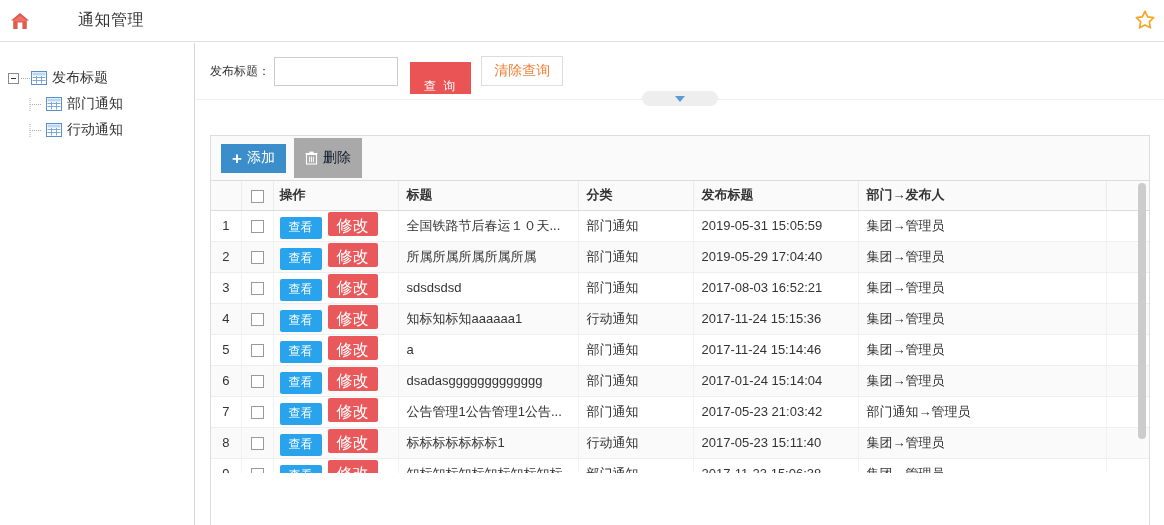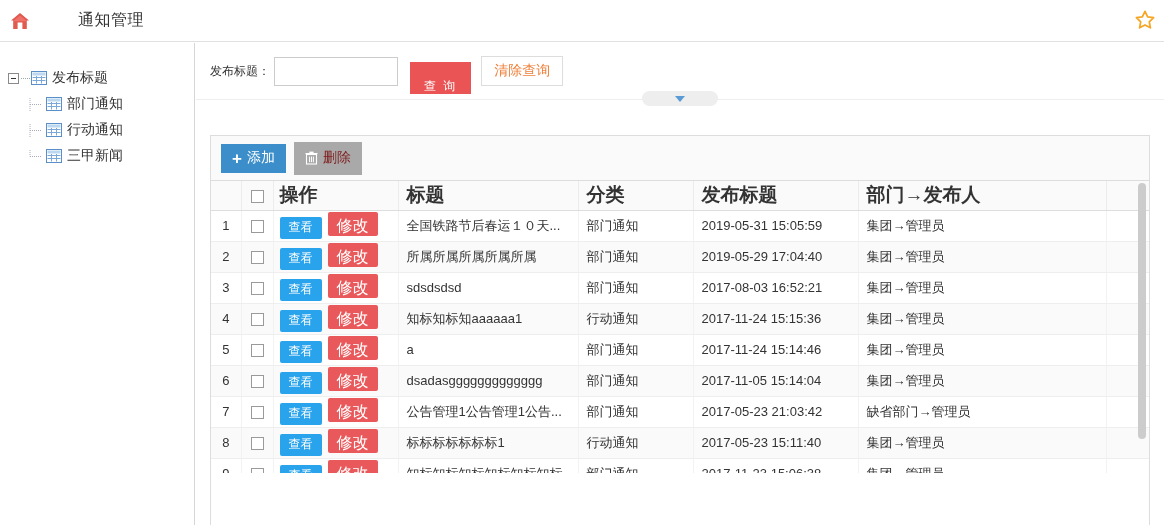--- a/index.html
+++ b/index.html
@@ -90,34 +90,34 @@
   #grid-toolbar {
     height: 45px; background: #fafafa; border-bottom: 1px solid #ddd;
     display: flex; align-items: center; padding-left: 10px;
   }
   .btn-add {
     height: 29px; padding: 0 11px; background: #3b8ec9; color: #fff; border: none;
     font-size: 14px; font-family: inherit; cursor: pointer;
     display: flex; align-items: center; gap: 5px;
   }
   .btn-del {
-    margin-left: 8px; height: 33px; padding: 16px 11px; background: #a9a9a9; color: #7f1d1d;
+    margin-left: 8px; height: 40px; padding: 16px 11px; background: #a9a9a9; color: #0f172a;
     border: none; font-size: 14px; font-family: inherit; cursor: pointer;
     display: flex; align-items: center; gap: 5px;
   }
   .plus { font-size: 17px; line-height: 1; font-weight: bold; }
 
   
   #table-wrap {
     position: relative; height: 292px; overflow: hidden;
   }
   table { border-collapse: collapse; width: 938px; table-layout: fixed; }
   thead th {
     background: #fafafa; border-bottom: 1px solid #ddd; height: 29px;
-    font-size: 19px; font-weight: bold; color: #333; text-align: left;
+    font-size: 13px; font-weight: bold; color: #333; text-align: left;
     padding: 0 8px; border-right: 1px solid #ececec;
   }
   thead th:last-child { border-right: none; }
   tbody td {
     height: 31px; border-bottom: 1px solid #eeeeee; font-size: 13px;
     padding: 0 8px; color: #333; white-space: nowrap; overflow: hidden;
     border-right: 1px solid #f2f2f2;
   }
   tbody tr:nth-child(even) td { background: #fafafa; }
   tbody td:last-child { border-right: none; }
@@ -203,35 +203,20 @@
       <rect x="0.5" y="0.5" width="15" height="13" fill="#ffffff" stroke="#5b8fc9"></rect>
       <rect x="1.5" y="1.5" width="13" height="3" fill="#bcd7f0"></rect>
       <line x1="1.5" y1="6.5" x2="14.5" y2="6.5" stroke="#7aa8d8"></line>
       <line x1="1.5" y1="9.5" x2="14.5" y2="9.5" stroke="#7aa8d8"></line>
       <line x1="5.5" y1="5" x2="5.5" y2="12.5" stroke="#7aa8d8"></line>
       <line x1="10.5" y1="5" x2="10.5" y2="12.5" stroke="#7aa8d8"></line>
     </svg>
     <span class="tree-label">行动通知</span>
   </div>
 
-  <div class="tree-node child">
-    <svg class="tline" viewBox="0 0 16 13">
-      <line x1="2" y1="0" x2="2" y2="6.5" stroke="#aab" stroke-dasharray="1,1"></line>
-      <line x1="2" y1="6.5" x2="14" y2="6.5" stroke="#aab" stroke-dasharray="1,1"></line>
-    </svg>
-    <svg class="grid-icon" viewBox="0 0 16 14">
-      <rect x="0.5" y="0.5" width="15" height="13" fill="#ffffff" stroke="#5b8fc9"></rect>
-      <rect x="1.5" y="1.5" width="13" height="3" fill="#bcd7f0"></rect>
-      <line x1="1.5" y1="6.5" x2="14.5" y2="6.5" stroke="#7aa8d8"></line>
-      <line x1="1.5" y1="9.5" x2="14.5" y2="9.5" stroke="#7aa8d8"></line>
-      <line x1="5.5" y1="5" x2="5.5" y2="12.5" stroke="#7aa8d8"></line>
-      <line x1="10.5" y1="5" x2="10.5" y2="12.5" stroke="#7aa8d8"></line>
-    </svg>
-    <span class="tree-label">三甲新闻</span>
-  </div>
 </div>
 
 <div id="content">
 
   <div id="searchbar">
     <span class="lbl">发布标题：</span>
     <input id="title-input" type="text" value="" style="">
     <button class="btn-query">查 询</button>
     <button class="btn-clear">清除查询</button>
   </div>
@@ -328,32 +313,32 @@
               <td class="c-time">2017-11-24 15:14:46</td>
               <td class="c-dept">集团→管理员</td>
               <td class="c-pad"></td>
             </tr>
             <tr>
               <td class="c-idx">6</td>
               <td class="c-chk"><span class="cbox"></span></td>
               <td class="c-ops"><button class="btn-view">查看</button><button class="btn-edit">修改</button></td>
               <td class="c-title">dsadasggggggggggggg</td>
               <td class="c-cat">部门通知</td>
-              <td class="c-time">2017-11-05 15:14:04</td>
+              <td class="c-time">2017-01-24 15:14:04</td>
               <td class="c-dept">集团→管理员</td>
               <td class="c-pad"></td>
             </tr>
             <tr>
               <td class="c-idx">7</td>
               <td class="c-chk"><span class="cbox"></span></td>
               <td class="c-ops"><button class="btn-view">查看</button><button class="btn-edit">修改</button></td>
               <td class="c-title">公告管理1公告管理1公告...</td>
               <td class="c-cat">部门通知</td>
               <td class="c-time">2017-05-23 21:03:42</td>
-              <td class="c-dept">缺省部门→管理员</td>
+              <td class="c-dept">部门通知→管理员</td>
               <td class="c-pad"></td>
             </tr>
             <tr>
               <td class="c-idx">8</td>
               <td class="c-chk"><span class="cbox"></span></td>
               <td class="c-ops"><button class="btn-view">查看</button><button class="btn-edit">修改</button></td>
               <td class="c-title">标标标标标标标1</td>
               <td class="c-cat">行动通知</td>
               <td class="c-time">2017-05-23 15:11:40</td>
               <td class="c-dept">集团→管理员</td>

